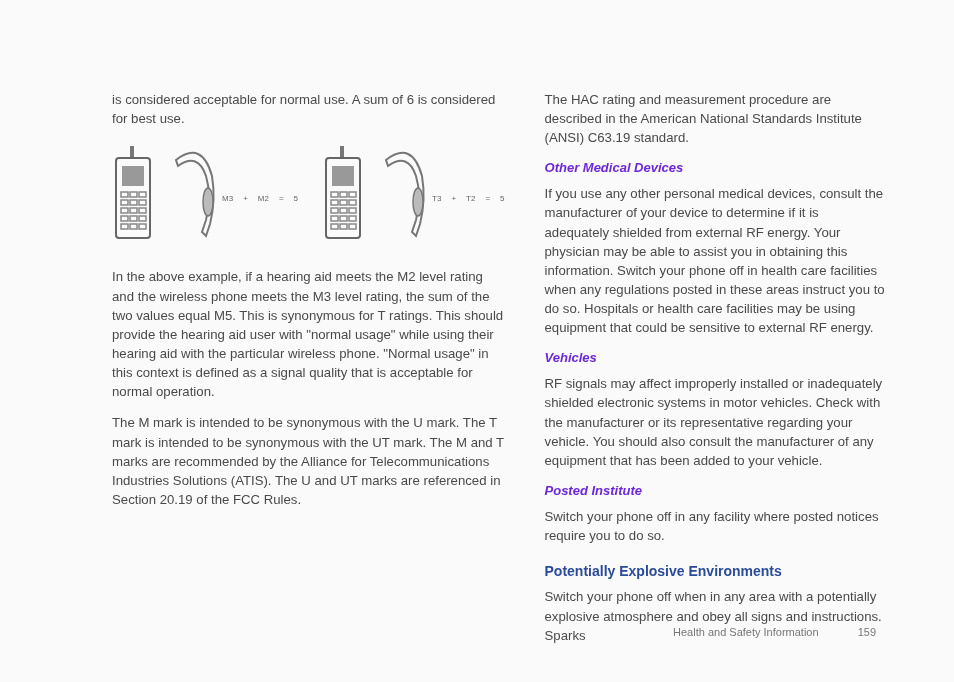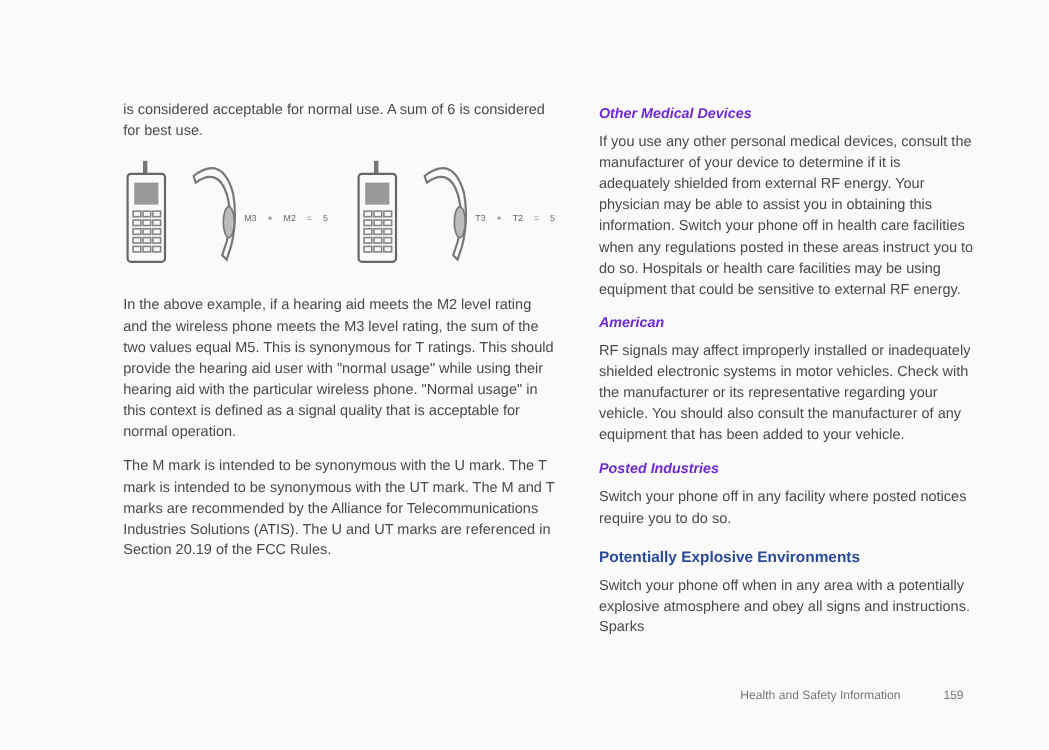--- a/index.html
+++ b/index.html
@@ -178,28 +178,29 @@
           </div>
         </div>
 
       </div>
 
       <p>In the above example, if a hearing aid meets the M2 level rating and the wireless phone meets the M3 level rating, the sum of the two values equal M5. This is synonymous for T ratings. This should provide the hearing aid user with "normal usage" while using their hearing aid with the particular wireless phone. "Normal usage" in this context is defined as a signal quality that is acceptable for normal operation.</p>
       <p>The M mark is intended to be synonymous with the U mark. The T mark is intended to be synonymous with the UT mark. The M and T marks are recommended by the Alliance for Telecommunications Industries Solutions (ATIS). The U and UT marks are referenced in Section 20.19 of the FCC Rules.</p>
     </div>
 
     <div class="col">
+      <p>The HAC rating and measurement procedure are described in the American National Standards Institute (ANSI) C63.19 standard.</p>
 
       <div class="subheading">Other Medical Devices</div>
       <p>If you use any other personal medical devices, consult the manufacturer of your device to determine if it is adequately shielded from external RF energy. Your physician may be able to assist you in obtaining this information. Switch your phone off in health care facilities when any regulations posted in these areas instruct you to do so. Hospitals or health care facilities may be using equipment that could be sensitive to external RF energy.</p>
 
-      <div class="subheading">American</div>
+      <div class="subheading">Vehicles</div>
       <p>RF signals may affect improperly installed or inadequately shielded electronic systems in motor vehicles. Check with the manufacturer or its representative regarding your vehicle. You should also consult the manufacturer of any equipment that has been added to your vehicle.</p>
 
-      <div class="subheading">Posted Industries</div>
+      <div class="subheading">Posted Institute</div>
       <p>Switch your phone off in any facility where posted notices require you to do so.</p>
 
       <div class="heading">Potentially Explosive Environments</div>
       <p>Switch your phone off when in any area with a potentially explosive atmosphere and obey all signs and instructions. Sparks</p>
     </div>
 
   </div>
 
   <div class="footer">
     <span>Health and Safety Information</span>

